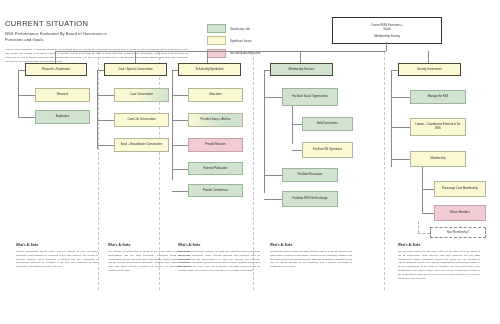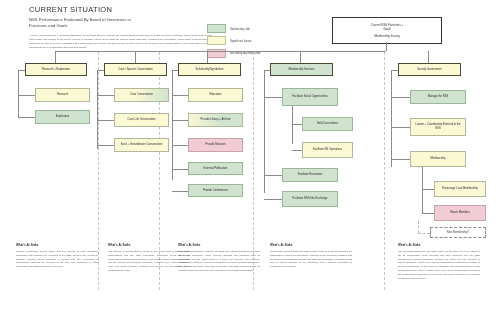--- a/index.html
+++ b/index.html
@@ -7,21 +7,21 @@
     width:500px;height:324px;
     background:#ffffff;
     font-family:"Liberation Sans", sans-serif;
     color:#2b2b2b;
     overflow:hidden;
     position:relative;
   }
   .page{position:absolute;inset:0;}
 
   
-  .hdr{position:absolute;left:5px;top:5px;width:190px;margin-left:24px;}
+  .hdr{position:absolute;left:5px;top:19px;width:190px;}
   .hdr-title{font-size:7.5px;letter-spacing:.3px;color:#333;font-weight:400;}
   .hdr-sub{font-size:4.2px;color:#444;margin-top:2.5px;line-height:1.55;}
   .hdr-body{font-size:2.5px;color:#555;line-height:1.62;margin-top:4px;text-align:justify;width:183px;}
 
   
   .legend{position:absolute;left:207px;top:24px;}
   .lg-row{display:flex;align-items:center;margin-bottom:3.4px;}
   .lg-swatch{width:17px;height:7px;border:0.5px solid #9aa79a;margin-right:4px;}
   .lg-label{font-size:2.8px;color:#444;}
 

